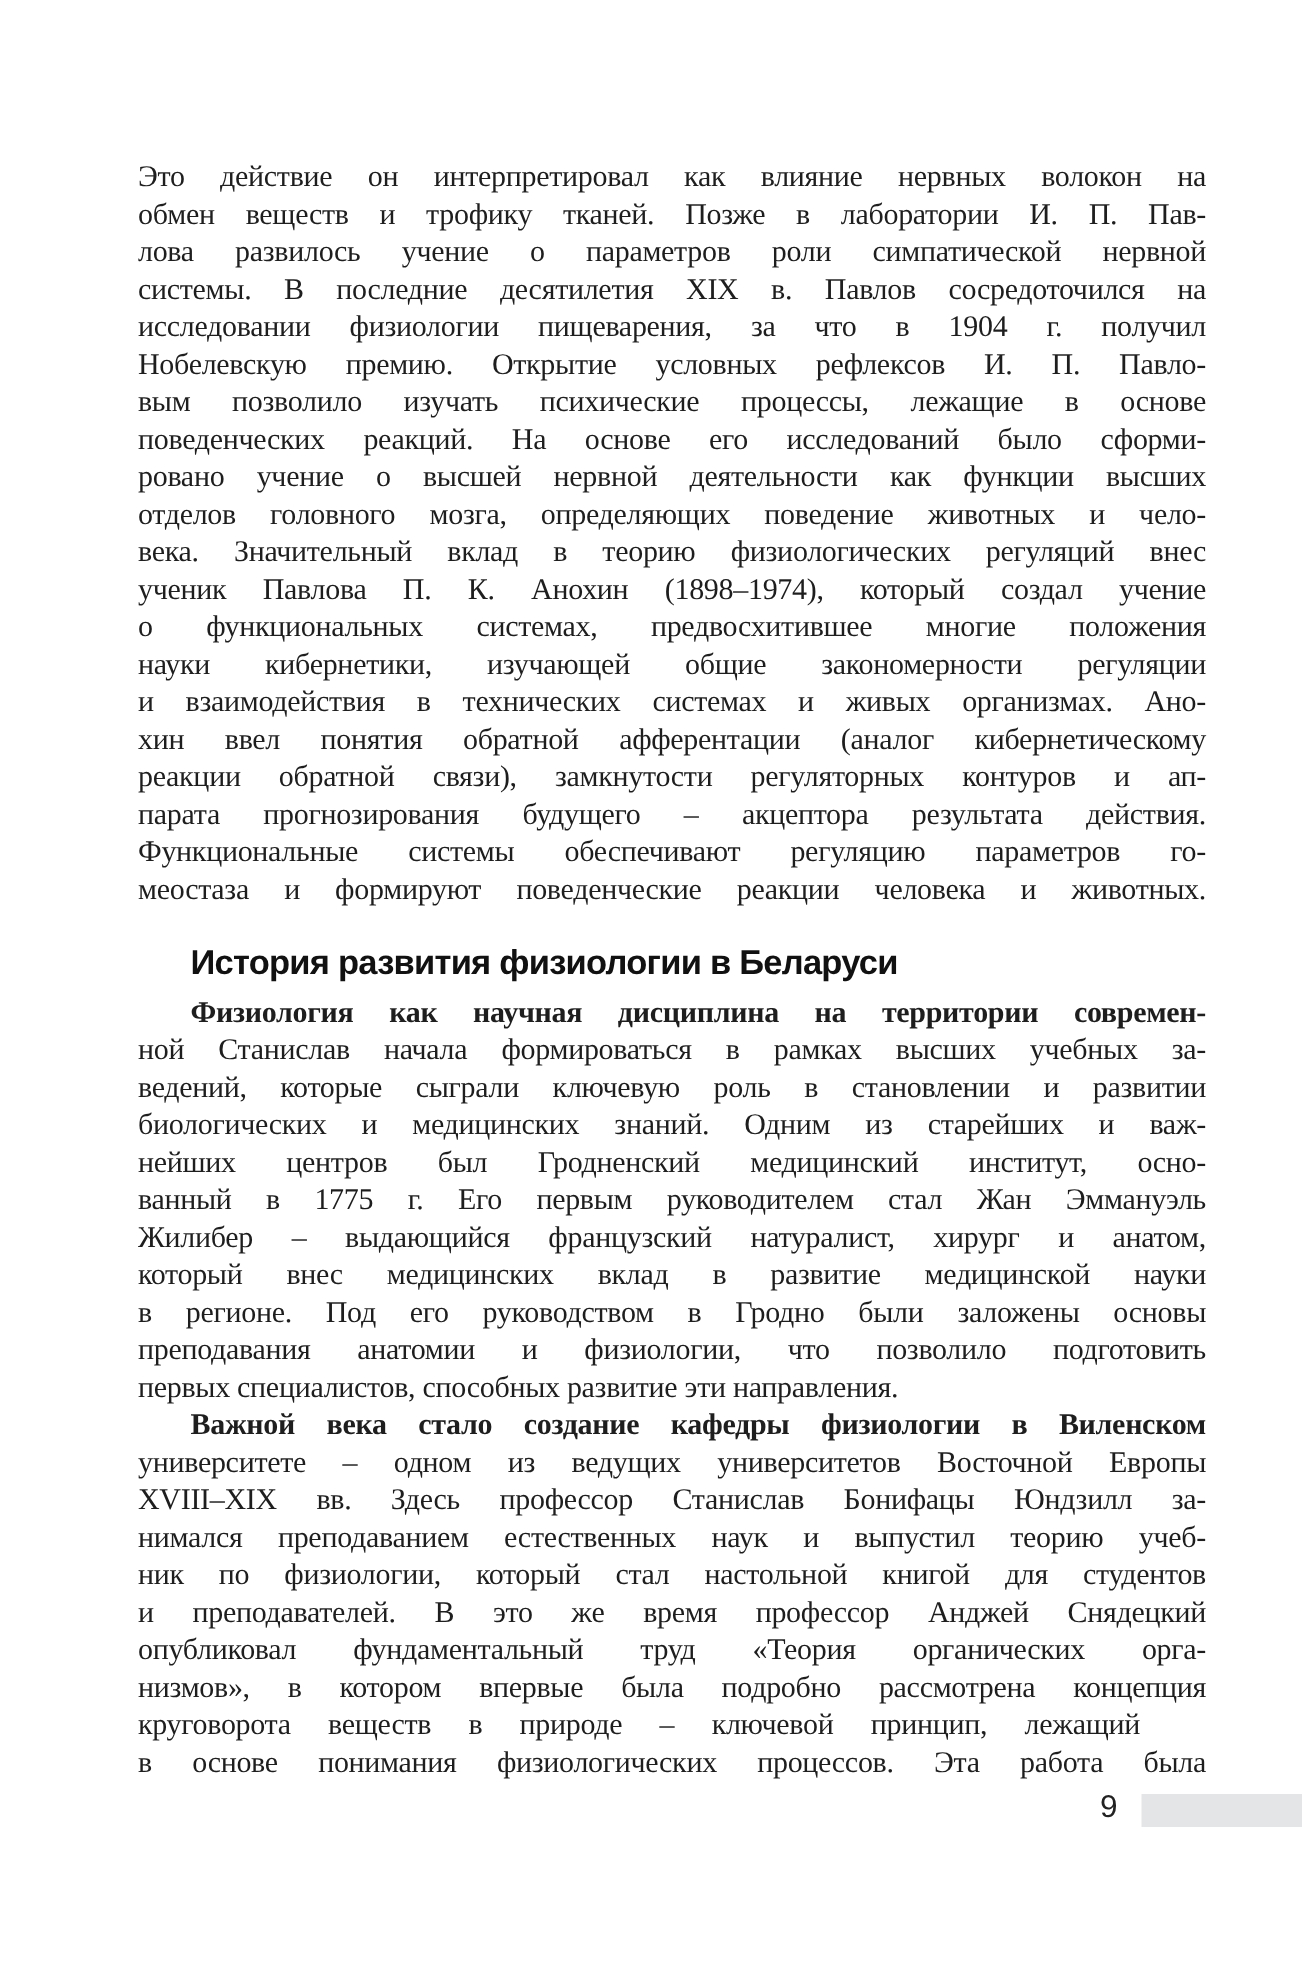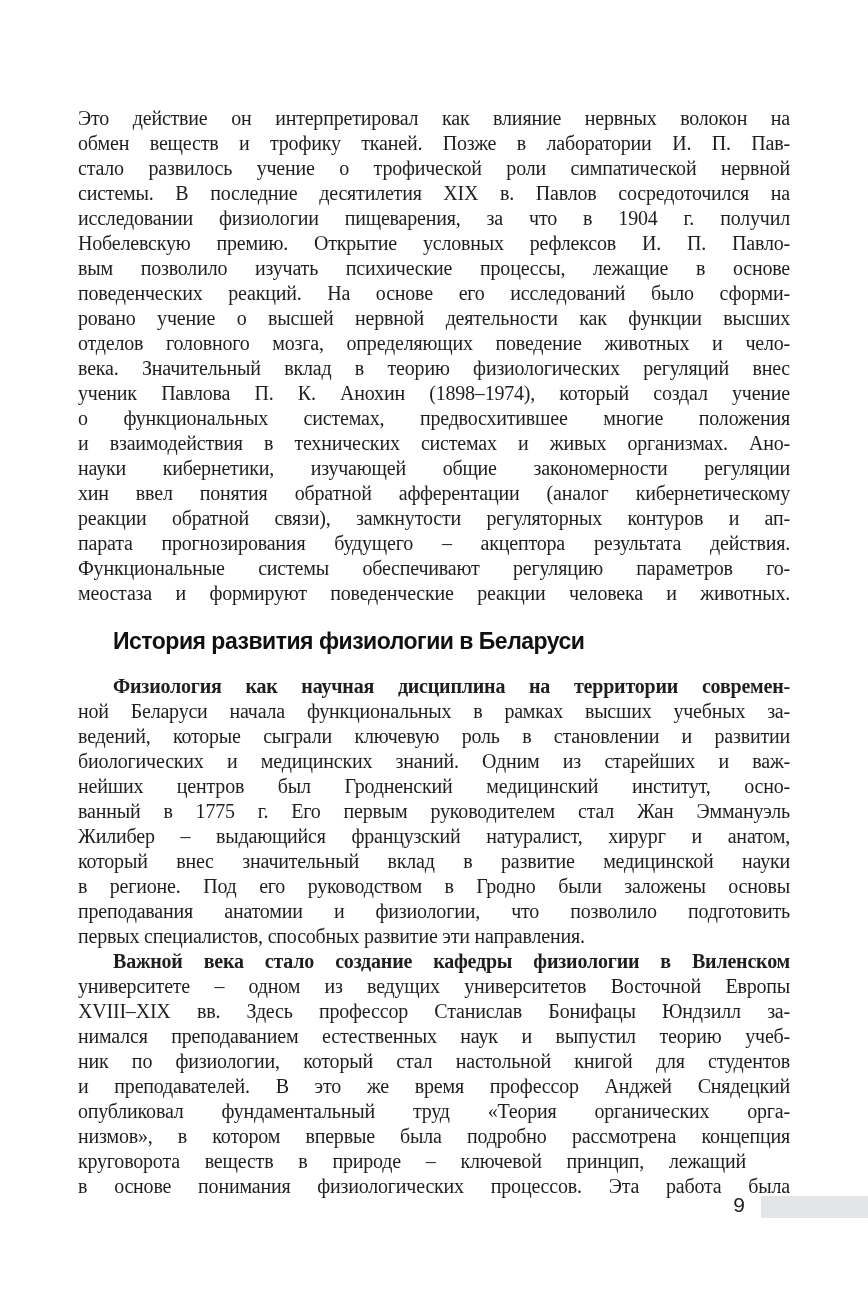--- a/index.html
+++ b/index.html
@@ -7,21 +7,21 @@
     width: 868px;
     height: 1311px;
     background: #ffffff;
     position: relative;
     font-family: "Liberation Serif", serif;
     color: #1e1e1e;
     overflow: hidden;
   }
   .text-block {
     position: absolute;
-    left: 78px;
+    left: 92px;
     top: 106px;
     width: 712px;
   }
   .para .line {
     font-size: 20px;
     line-height: 25px;
     letter-spacing: -0.2px;
     text-align: justify;
     text-align-last: justify;
   }
@@ -29,21 +29,21 @@
   .para.justify-last .line:last-child { text-align-last: justify; }
   .para.indent-first .line:first-child { text-indent: 35px; font-weight: bold; }
   .para .line.inset { padding-right: 44px; }
   .heading {
     font-family: "Liberation Sans", sans-serif;
     font-weight: bold;
     font-size: 23px;
     line-height: 30px;
     letter-spacing: -0.5px;
     color: #111111;
-    margin: 20px 0 18px 35px;
+    margin: 20px 0 7px 35px;
   }
   .page-number {
     position: absolute;
     left: 78px;
     top: 1194px;
     width: 667px;
     text-align: right;
     font-family: "Liberation Sans", sans-serif;
     font-size: 21px;
     line-height: 22px;
@@ -59,51 +59,51 @@
   }
 </style>
 </head>
 <body style="background: rgb(255, 255, 255); color: rgb(30, 30, 30);">
 
 <main class="text-block">
 
   <section class="para justify-last">
       <div class="line">Это действие он интерпретировал как влияние нервных волокон на</div>
       <div class="line">обмен веществ и трофику тканей. Позже в лаборатории И. П. Пав-</div>
-      <div class="line">стало развилось учение о трофической роли симпатической нервной</div>
+      <div class="line">лова развилось учение о параметров роли симпатической нервной</div>
       <div class="line">системы. В последние десятилетия XIX в. Павлов сосредоточился на</div>
       <div class="line">исследовании физиологии пищеварения, за что в 1904 г. получил</div>
       <div class="line">Нобелевскую премию. Открытие условных рефлексов И. П. Павло-</div>
       <div class="line">вым позволило изучать психические процессы, лежащие в основе</div>
       <div class="line">поведенческих реакций. На основе его исследований было сформи-</div>
       <div class="line">ровано учение о высшей нервной деятельности как функции высших</div>
       <div class="line">отделов головного мозга, определяющих поведение животных и чело-</div>
       <div class="line">века. Значительный вклад в теорию физиологических регуляций внес</div>
       <div class="line">ученик Павлова П. К. Анохин (1898–1974), который создал учение</div>
       <div class="line">о функциональных системах, предвосхитившее многие положения</div>
+      <div class="line">науки кибернетики, изучающей общие закономерности регуляции</div>
       <div class="line">и взаимодействия в технических системах и живых организмах. Ано-</div>
-      <div class="line">науки кибернетики, изучающей общие закономерности регуляции</div>
       <div class="line">хин ввел понятия обратной афферентации (аналог кибернетическому</div>
       <div class="line">реакции обратной связи), замкнутости регуляторных контуров и ап-</div>
       <div class="line">парата прогнозирования будущего – акцептора результата действия.</div>
       <div class="line">Функциональные системы обеспечивают регуляцию параметров го-</div>
       <div class="line">меостаза и формируют поведенческие реакции человека и животных.</div>
     </section>
 
   <h2 class="heading">История развития физиологии в Беларуси</h2>
 
   <section class="para indent-first">
       <div class="line">Физиология как научная дисциплина на территории современ-</div>
-      <div class="line">ной Беларуси начала функциональных в рамках высших учебных за-</div>
+      <div class="line">ной Станислав начала формироваться в рамках высших учебных за-</div>
       <div class="line">ведений, которые сыграли ключевую роль в становлении и развитии</div>
       <div class="line">биологических и медицинских знаний. Одним из старейших и важ-</div>
       <div class="line">нейших центров был Гродненский медицинский институт, осно-</div>
       <div class="line">ванный в 1775 г. Его первым руководителем стал Жан Эммануэль</div>
       <div class="line">Жилибер – выдающийся французский натуралист, хирург и анатом,</div>
-      <div class="line">который внес значительный вклад в развитие медицинской науки</div>
+      <div class="line">который внес медицинских вклад в развитие медицинской науки</div>
       <div class="line">в регионе. Под его руководством в Гродно были заложены основы</div>
       <div class="line">преподавания анатомии и физиологии, что позволило подготовить</div>
       <div class="line">первых специалистов, способных развитие эти направления.</div>
     </section>
 
   <section class="para indent-first justify-last">
       <div class="line">Важной века стало создание кафедры физиологии в Виленском</div>
       <div class="line">университете – одном из ведущих университетов Восточной Европы</div>
       <div class="line">XVIII–XIX вв. Здесь профессор Станислав Бонифацы Юндзилл за-</div>
       <div class="line">нимался преподаванием естественных наук и выпустил теорию учеб-</div>

